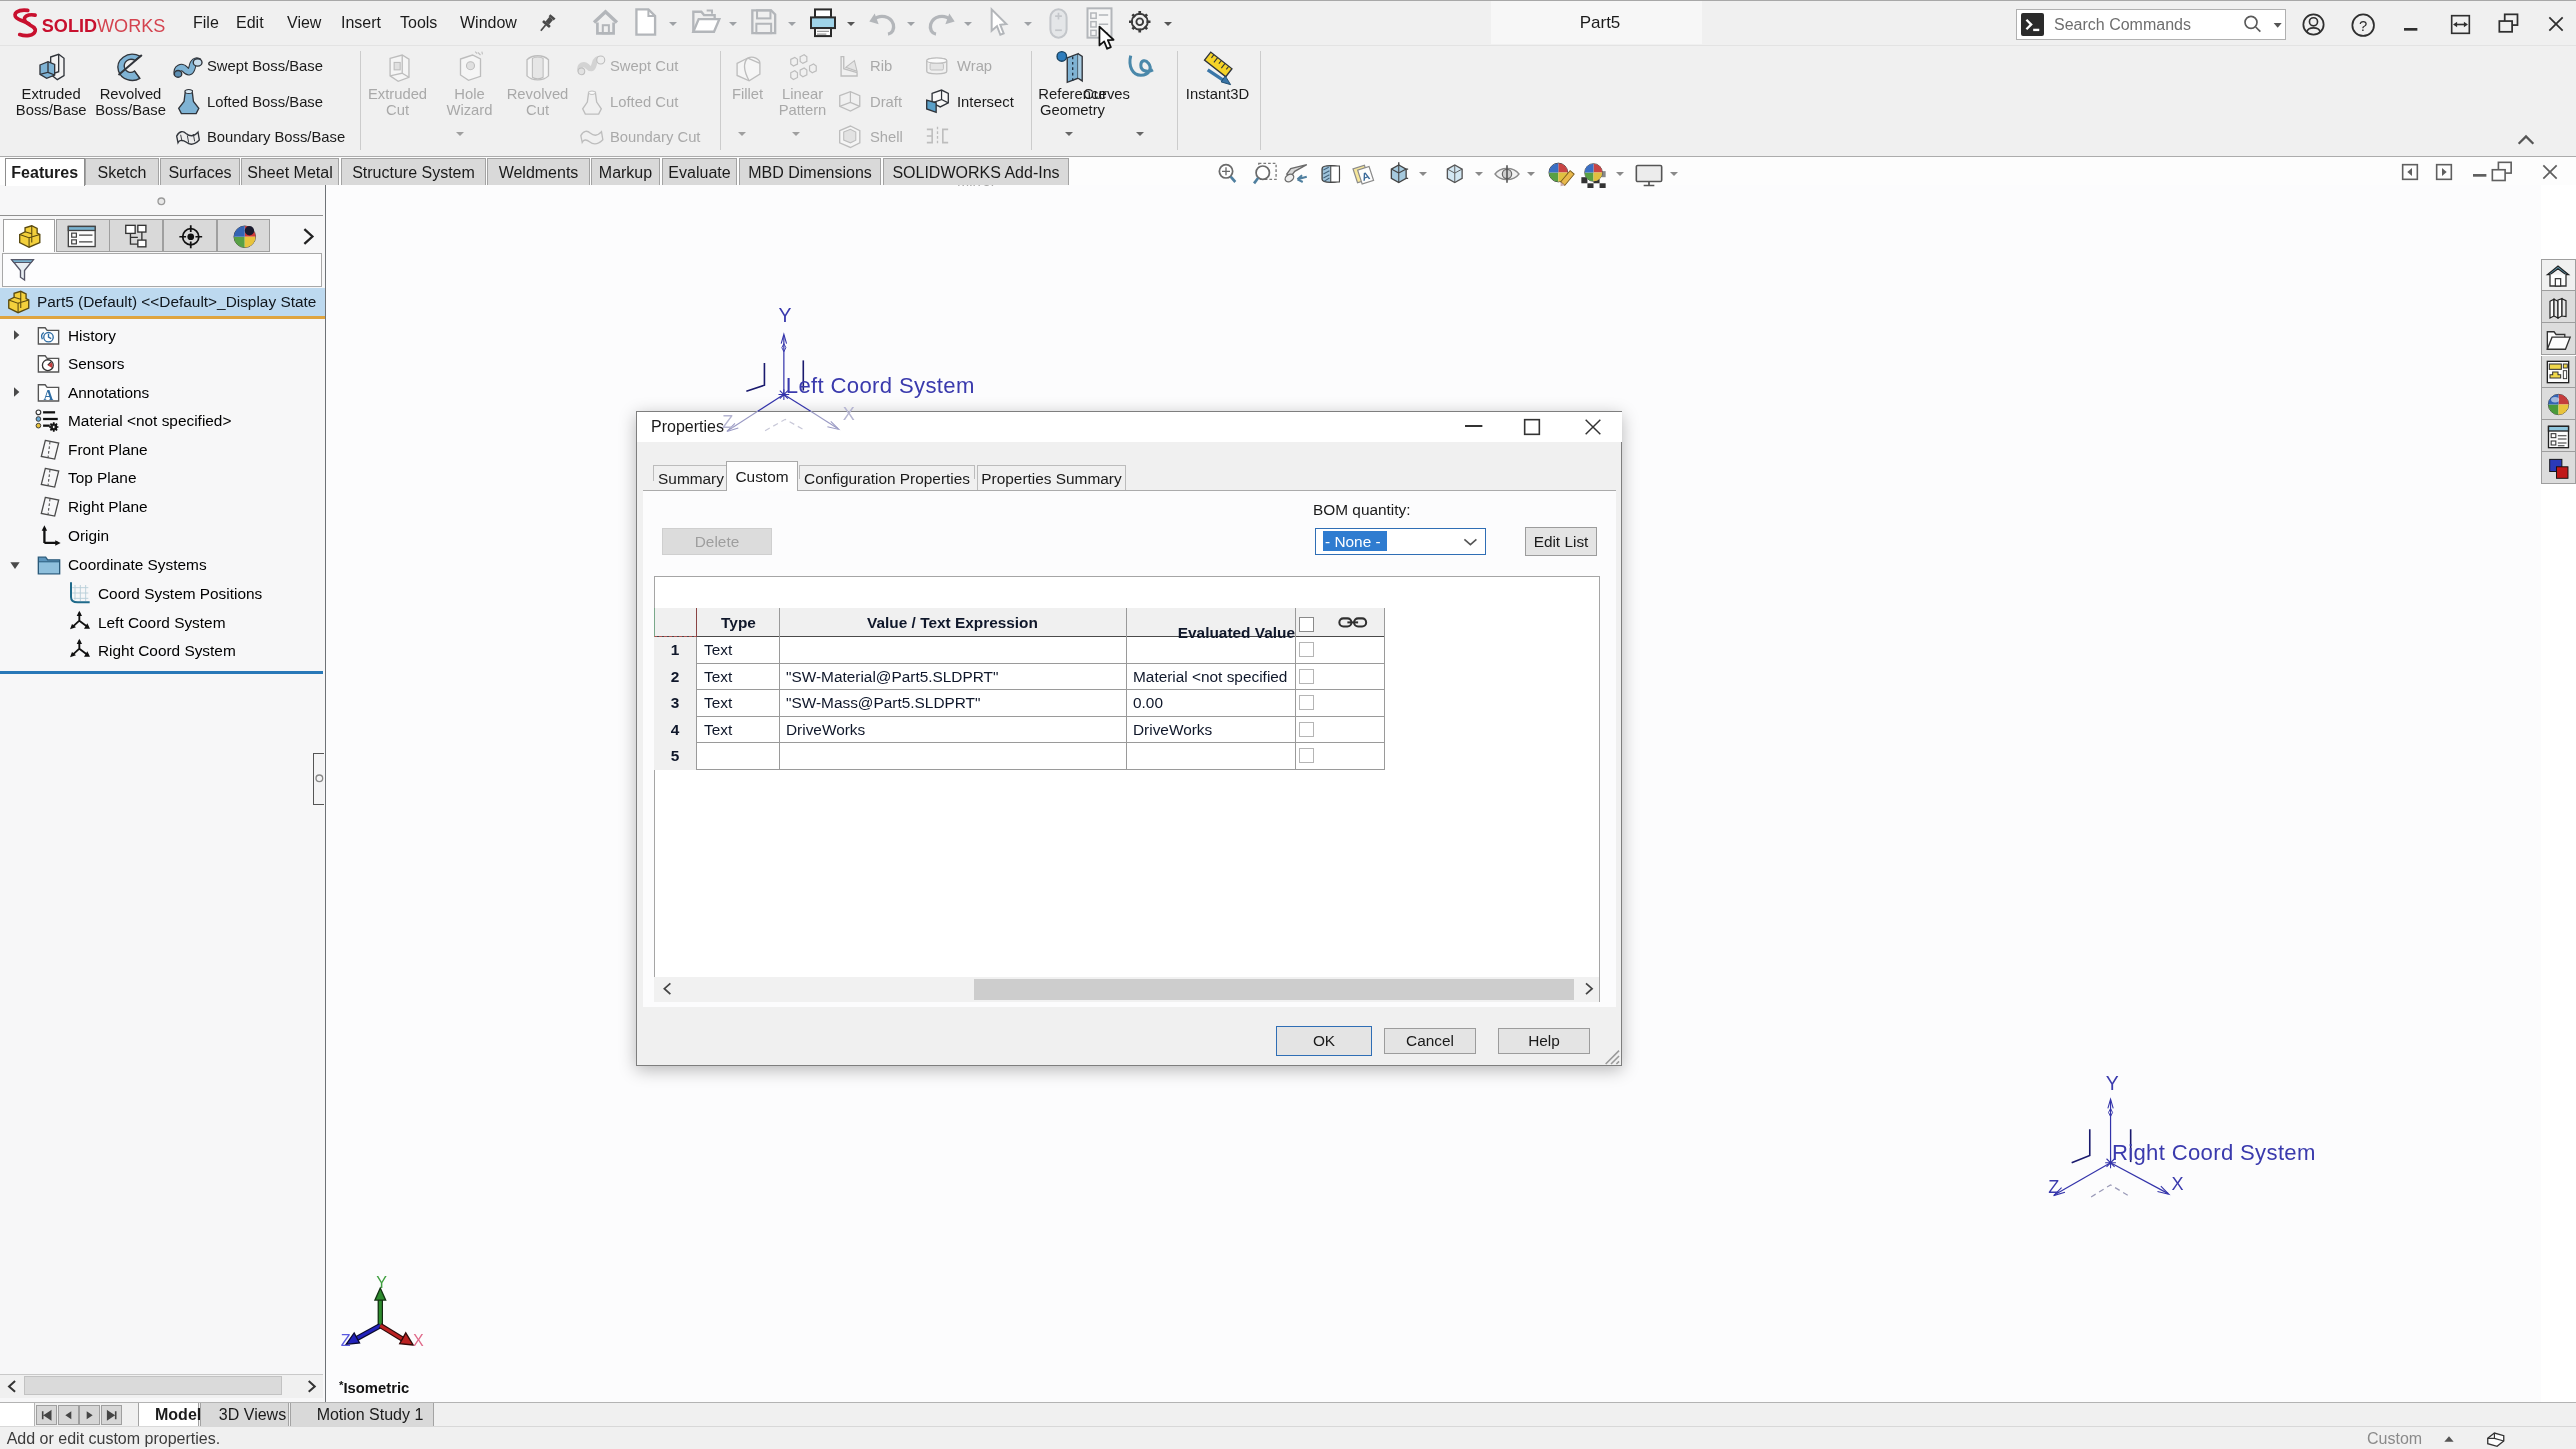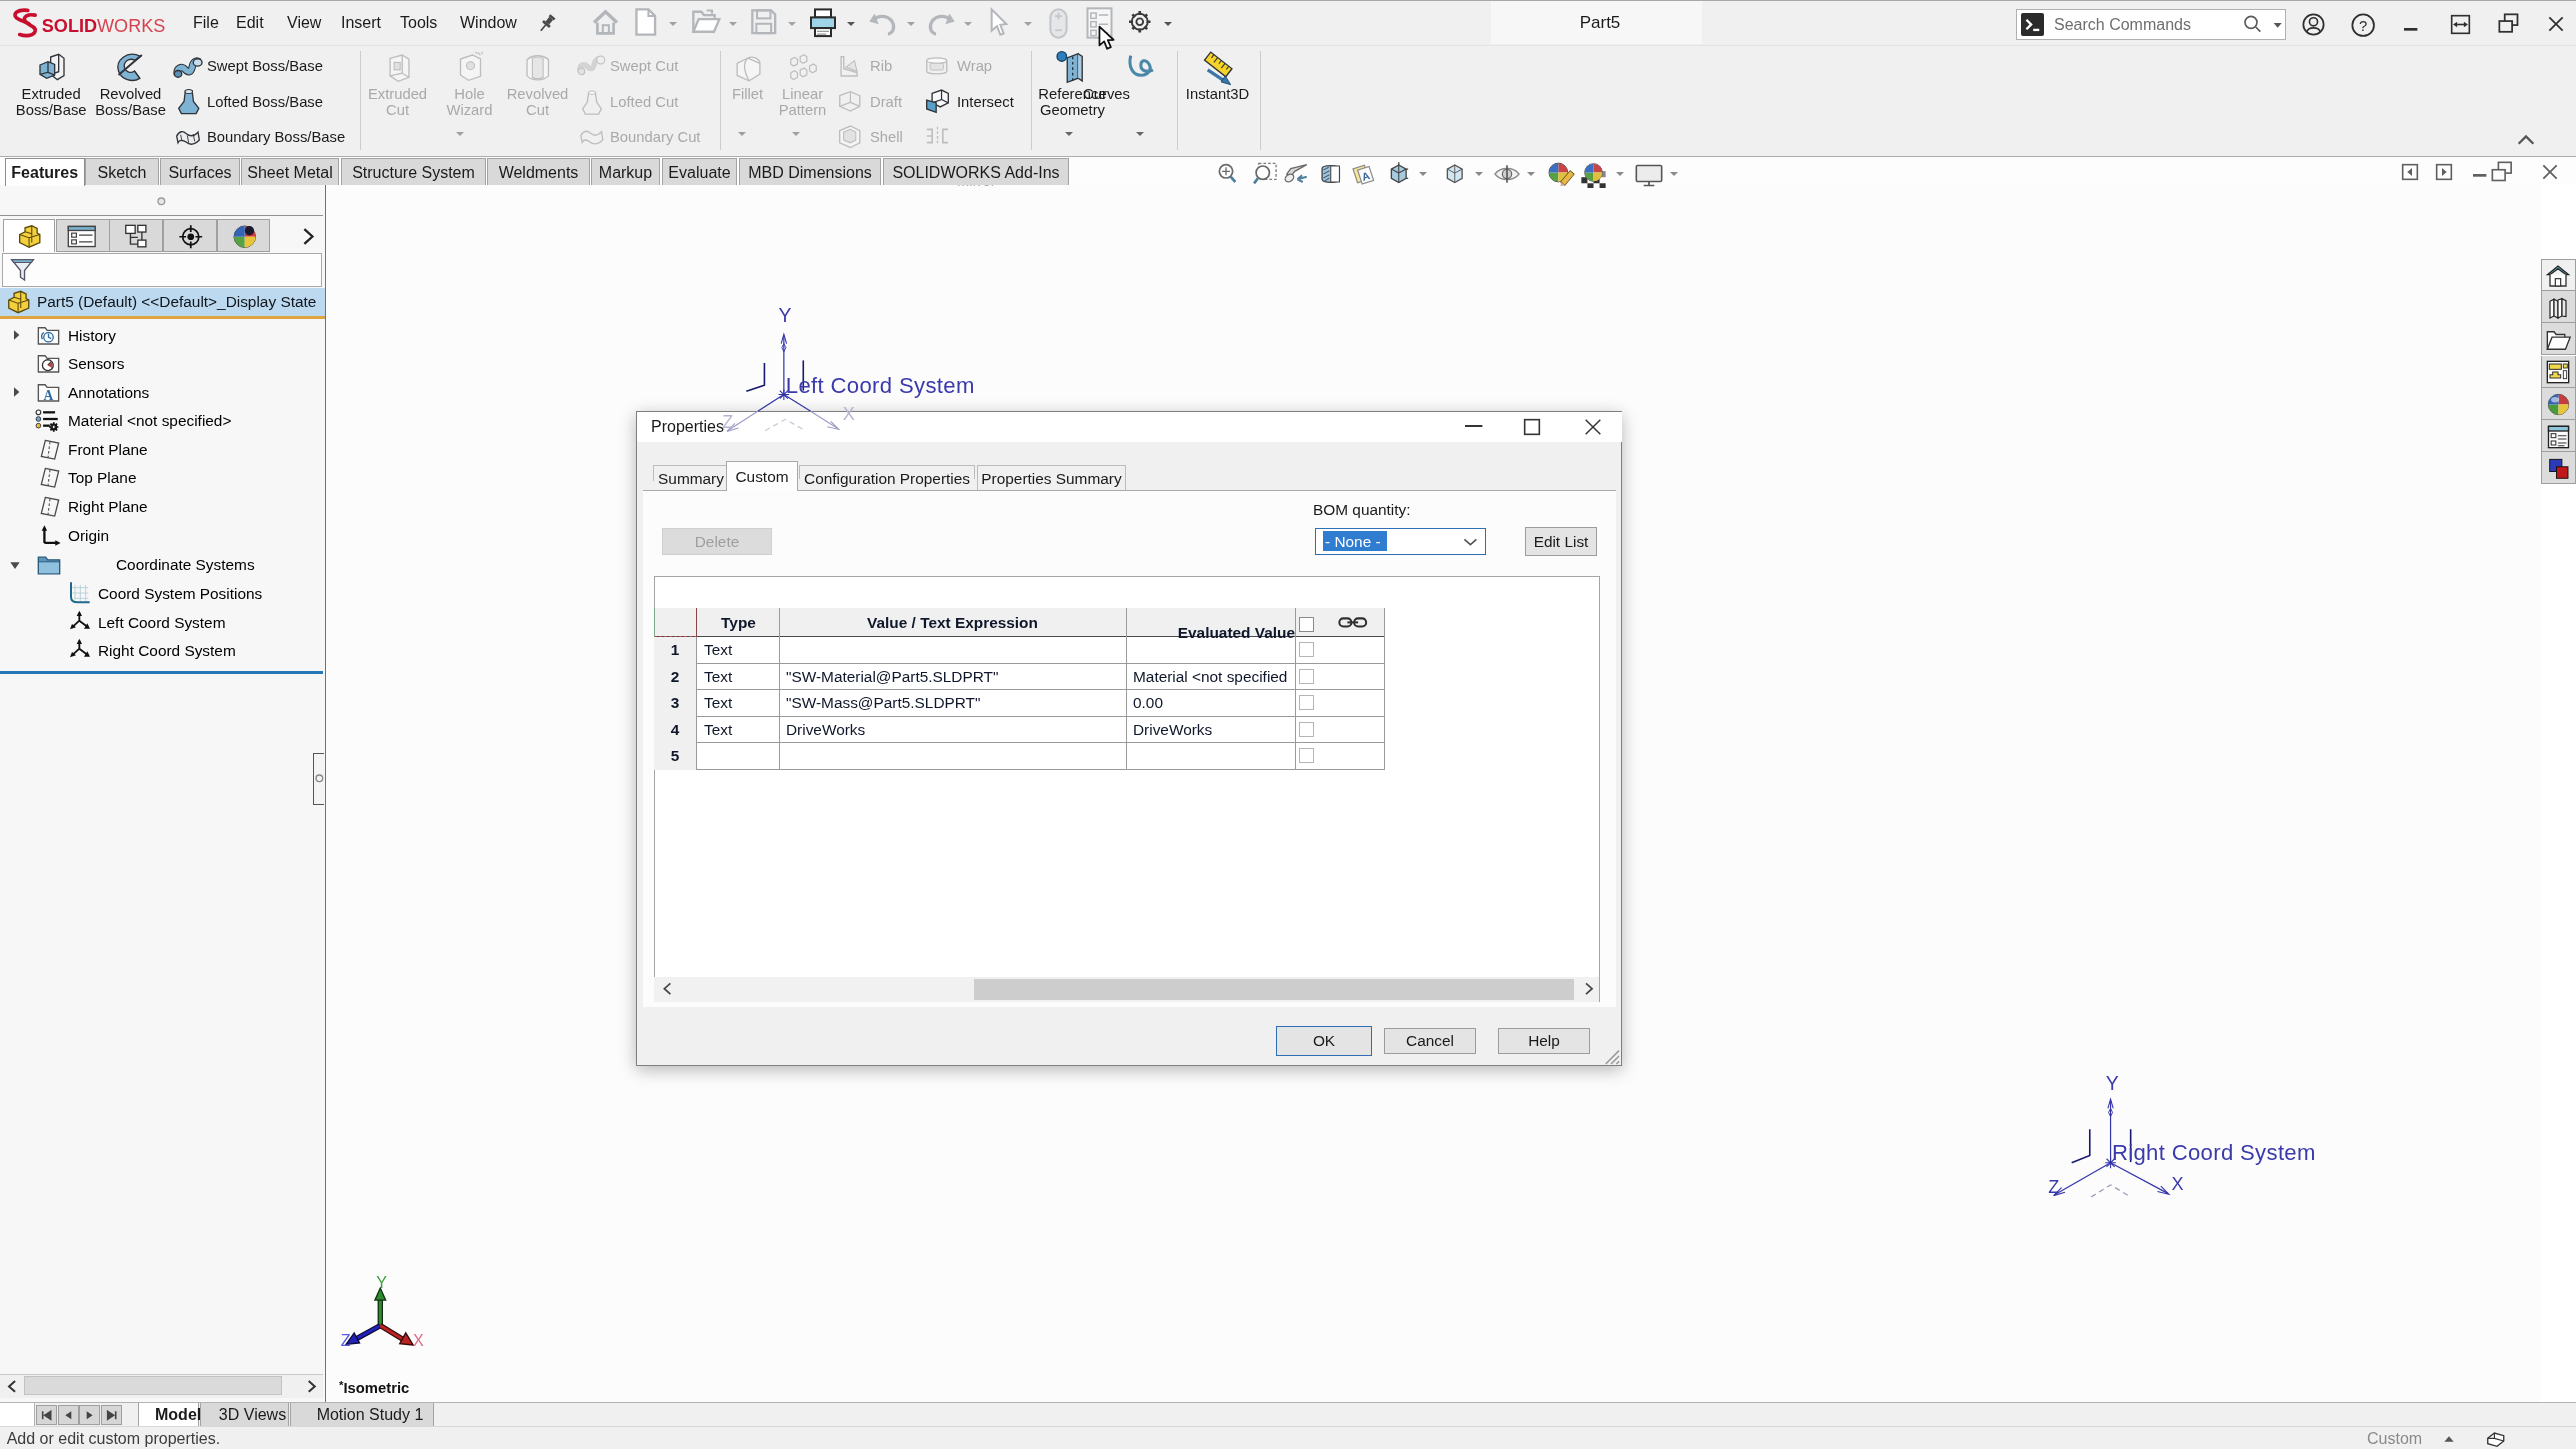--- a/index.html
+++ b/index.html
@@ -567,21 +567,21 @@
     <div class="treetext" style="left:68px;top:336px;">Origin</div>
 
     <svg style="left:9.4px;top:376px;" width="12px" height="9.4" viewBox="0 0 18 14">
         <path d="M2 2 L16 2 L9 12 Z" fill="#4a4a4a"></path>
       </svg>
     <svg style="left:37px;top:368px;" width="24" height="23" viewBox="0 0 36 34">
       <path d="M2 6 L13 6 L16 10 L34 10 L34 31 L2 31 Z" fill="#5d96bd" stroke="#2a5a7a" stroke-width="2"></path>
       <path d="M2 13 L34 13" stroke="#2a5a7a" stroke-width="1.4"></path>
       <path d="M3 14 L33 14 L33 30 L3 30 Z" fill="#8fc0dd" stroke="none"></path>
     </svg>
-    <div class="treetext" style="left:68px;top:365px;margin-left:48px;">Coordinate Systems</div>
+    <div class="treetext" style="left:68px;top:365px;">Coordinate Systems</div>
 
     <svg style="left:67px;top:396px;" width="24" height="24" viewBox="0 0 36 36">
       <path d="M6 2 L6 24 C6 29 10 32 16 32 L34 32" fill="none" stroke="#1f6a8a" stroke-width="3"></path>
       <g stroke="#b8cfd8" stroke-width="1.4" fill="none">
         <path d="M12 6 L12 28 M20 6 L20 30 M28 6 L28 30 M8 10 L32 10 M8 18 L32 18 M10 26 L32 26"></path>
       </g>
     </svg>
     <div class="treetext" style="left:98px;top:394px;">Coord System Positions</div>
 
     <svg style="left:68px;top:425px;" width="24" height="24" viewBox="0 0 36 36">

